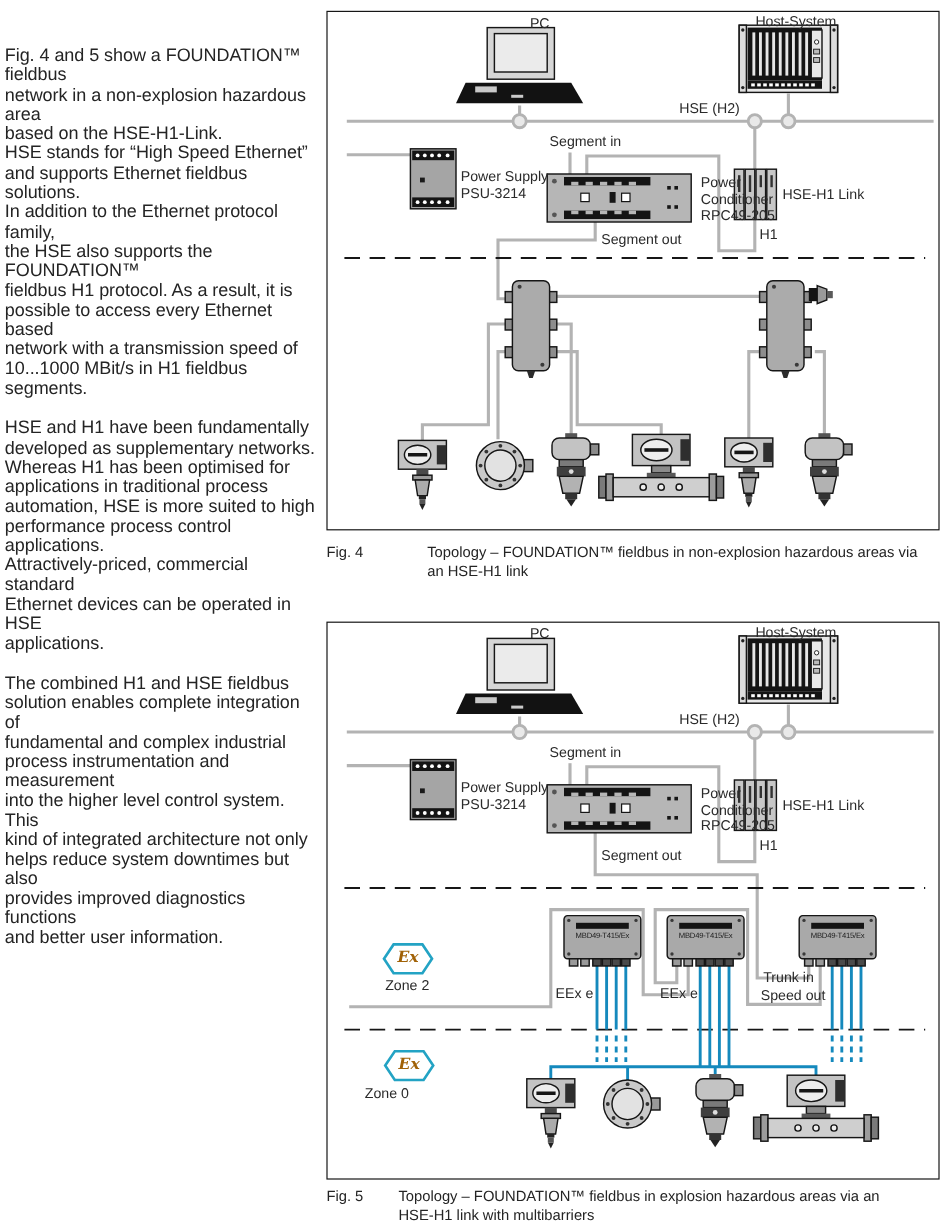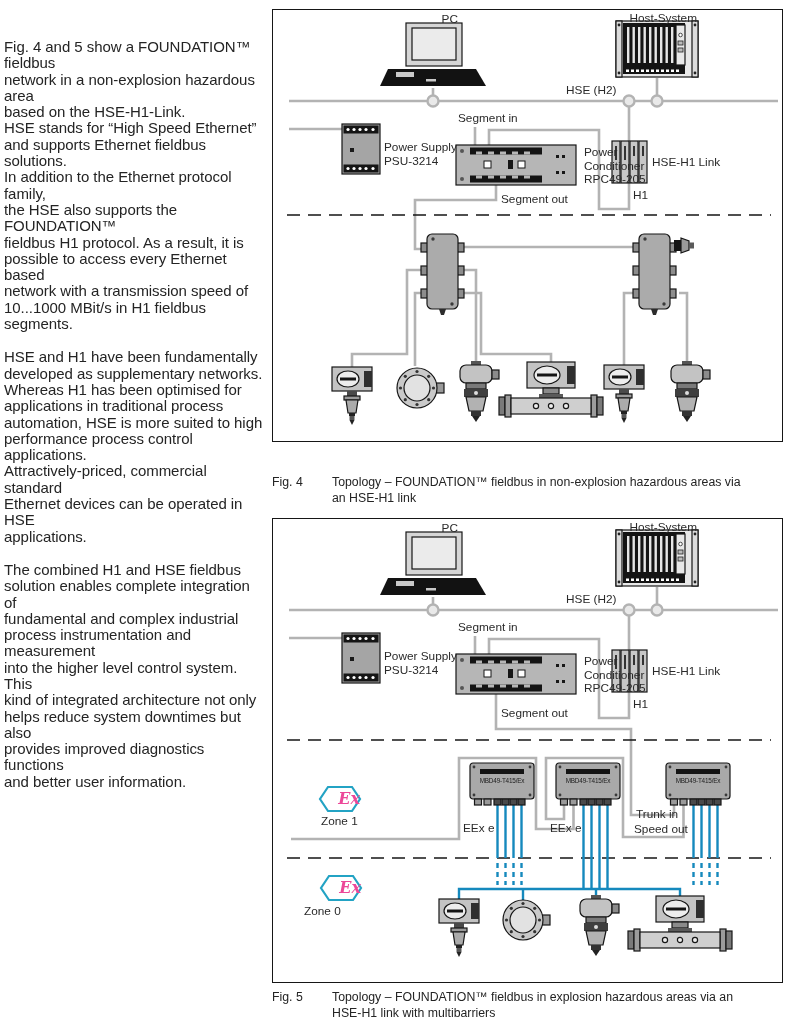--- a/index.html
+++ b/index.html
@@ -13,29 +13,29 @@
   .panel{position:absolute;border:1.6px solid #161616;background:#fff;}
   #fig4-panel{left:272px;top:9px;width:509px;height:431px;}
   #fig5-panel{left:272px;top:518px;width:509px;height:463px;}
   .panel svg{position:absolute;left:0;top:0;}
   
   .lbl{position:absolute;font-size:11.8px;line-height:13.6px;color:#2a2a2a;
        white-space:pre-line;}
   .ctr{text-align:right;}
   .mb-lbl{position:absolute;width:64px;font-size:6.4px;line-height:7px;color:#1c1c1c;
           text-align:center;letter-spacing:-0.2px;}
-  .ex-lbl{position:absolute;width:40px;height:24px;font-size:16px;line-height:23px;
-          text-align:right;font-style:italic;font-weight:bold;color:#ec4899;
+  .ex-lbl{position:absolute;width:40px;height:24px;font-size:13px;line-height:23px;
+          text-align:center;font-style:italic;font-weight:bold;color:#a16207;
           font-family:"DejaVu Serif",serif;}
   
   .caption{position:absolute;left:272px;width:510px;display:flex;
            font-size:12.3px;line-height:16px;color:#242424;}
   .caption .cap-fig{width:50px;flex:0 0 50px;}
   .caption .cap-txt{white-space:pre-line;margin-left:10px;}
-  #fig4-caption{top:474px;}
+  #fig4-caption{top:452px;gap:24px;}
   #fig5-caption{top:989px;}
   
   .w{stroke:#b3b3b3;stroke-width:2.6;fill:none;}
   .bl{stroke:#1589bd;stroke-width:2.4;fill:none;}
   .bld{stroke:#1589bd;stroke-width:2.4;fill:none;stroke-dasharray:5 4;}
   .dash{stroke:#161616;stroke-width:1.6;fill:none;stroke-dasharray:13 8;}
   .ol{stroke:#161616;stroke-width:1.2;}
 </style>
 </head>
 <body>
@@ -423,21 +423,21 @@
 Conditioner
 RPC49-205</div>
     <div class="lbl" style="left:379px;top:146px">HSE-H1 Link</div>
     <div class="lbl" style="left:360px;top:179px">H1</div>
     <div class="lbl" style="left:228px;top:188px">Segment out</div>
     <div class="mb-lbl" style="left:197px;top:258px">MBD49-T415/Ex</div>
     <div class="mb-lbl" style="left:283px;top:258px">MBD49-T415/Ex</div>
     <div class="mb-lbl" style="left:393px;top:258px">MBD49-T415/Ex</div>
     <div class="ex-lbl" style="left:47px;top:268px">Ex</div>
     <div class="ex-lbl" style="left:48px;top:357px">Ex</div>
-    <div class="lbl" style="left:48px;top:296px">Zone 1</div>
+    <div class="lbl" style="left:48px;top:296px">Zone 2</div>
     <div class="lbl" style="left:31px;top:386px">Zone 0</div>
     <div class="lbl" style="left:190px;top:303px">EEx e</div>
     <div class="lbl" style="left:277px;top:303px">EEx e</div>
     <div class="lbl" style="left:363px;top:289px">Trunk in</div>
     <div class="lbl" style="left:361px;top:304px">Speed out</div>
   </div>
 
   <div id="fig5-caption" class="caption">
     <div class="cap-fig">Fig. 5</div>
     <div class="cap-txt">Topology – FOUNDATION™ fieldbus in explosion hazardous areas via an

